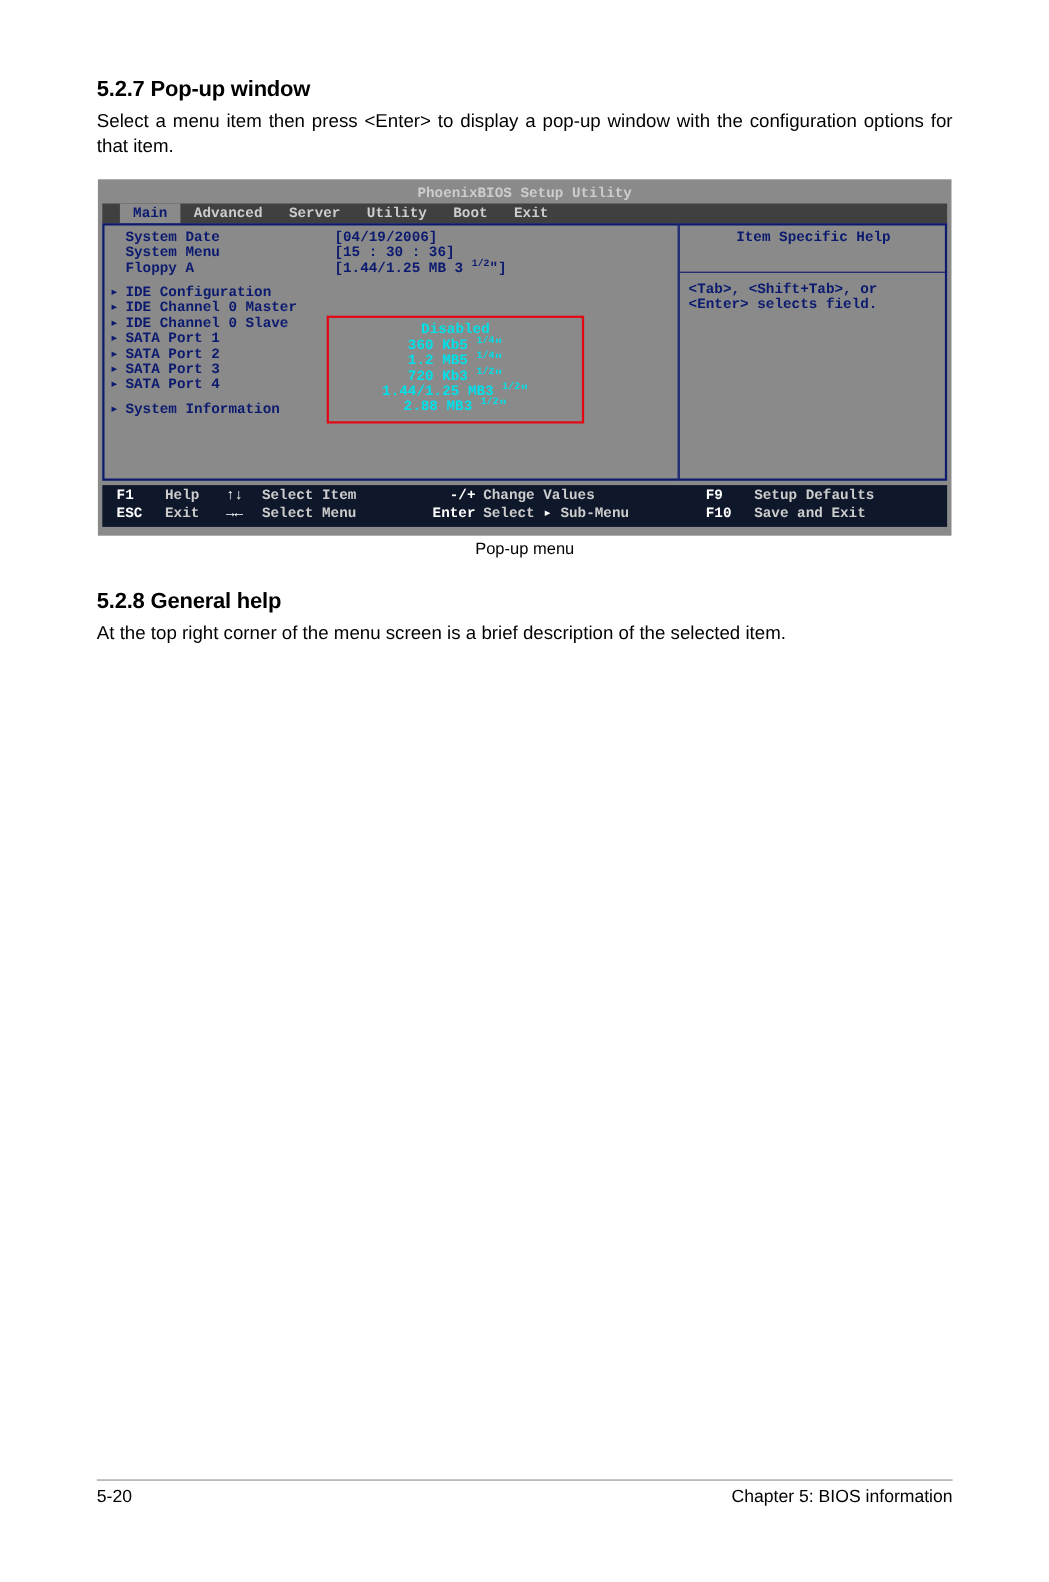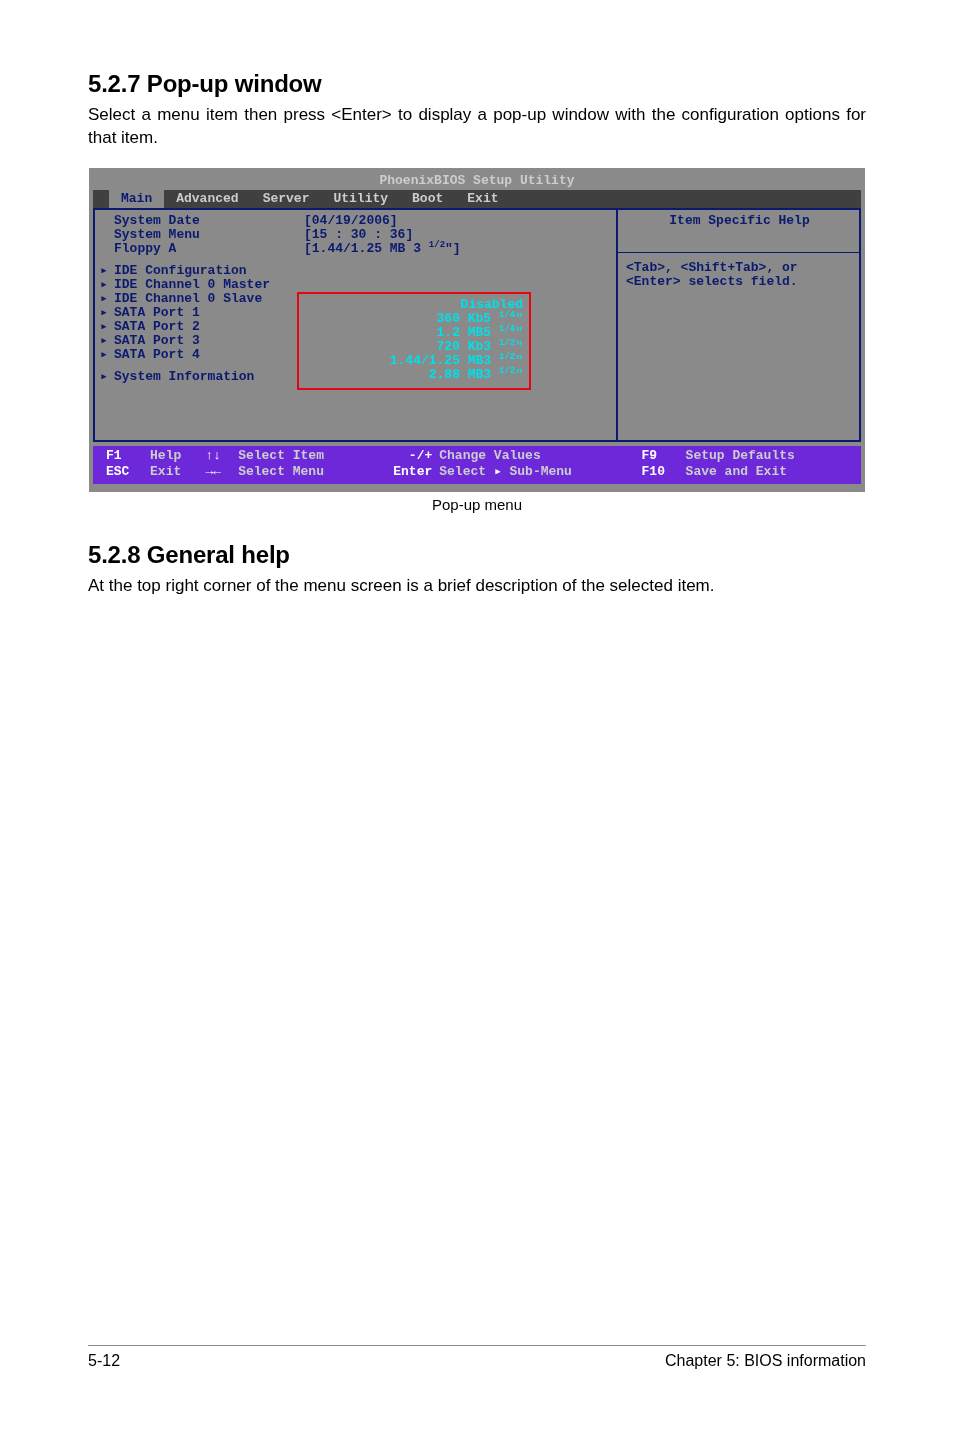--- a/index.html
+++ b/index.html
@@ -14,21 +14,21 @@
   .page {
     width: 954px;
     height: 1438px;
     position: relative;
     box-sizing: border-box;
     padding: 70px 88px 0 88px;
   }
   h2.sect-title {
     font-family: Verdana, Geneva, sans-serif;
     font-weight: 700;
-    font-size: 24px;
+    font-size: 20px;
     margin: 0 0 6px 0;
     letter-spacing: -0.2px;
   }
   p.body {
     font-family: Verdana, Geneva, sans-serif;
     font-size: 17px;
     line-height: 1.35;
     margin: 4px 0 14px 0;
     text-align: justify;
   }
@@ -115,26 +115,26 @@
     position: absolute;
     left: 202px;
     top: 82px;
     width: 234px;
     border: 2px solid #e30613;
     background: #8a8a8a;
     padding: 4px 6px 6px 6px;
     color: #00e0e9;
     box-sizing: border-box;
   }
-  .bios-popup-row { display:flex; justify-content: flex-end; }
+  .bios-popup-row { display:flex; justify-content: center; }
   .bios-popup-row .opt { }
   .bios-popup-row .sz { text-align:right; white-space: pre; }
   .bios-popup-row .sz sup { font-size: 9px; line-height: 0; }
   .bios-footer {
-    background: #6d28d9;
+    background: #0f172a;
     color: #cdcdcd;
     padding: 2px 8px 4px 12px;
     font-size: 13px;
   }
   .bios-footer td { padding-right: 6px; white-space: nowrap; }
   .footer-caption {
     text-align: center;
     font-family: Verdana, sans-serif;
     font-size: 15px;
     margin-top: 4px;
@@ -298,17 +298,17 @@
     </div>
     <div class="footer-caption">Pop-up menu</div>
   </div>
 
   <div style="height:28px"></div>
 
   <h2 class="sect-title">5.2.8  General help</h2>
   <p class="body">At the top right corner of the menu screen is a brief description of the selected item.</p>
 
   <div class="footer-line">
-    <span>5-12</span>
+    <span>5-20</span>
     <span>Chapter 5: BIOS information</span>
   </div>
 
 </div>
 
 </body></html>

